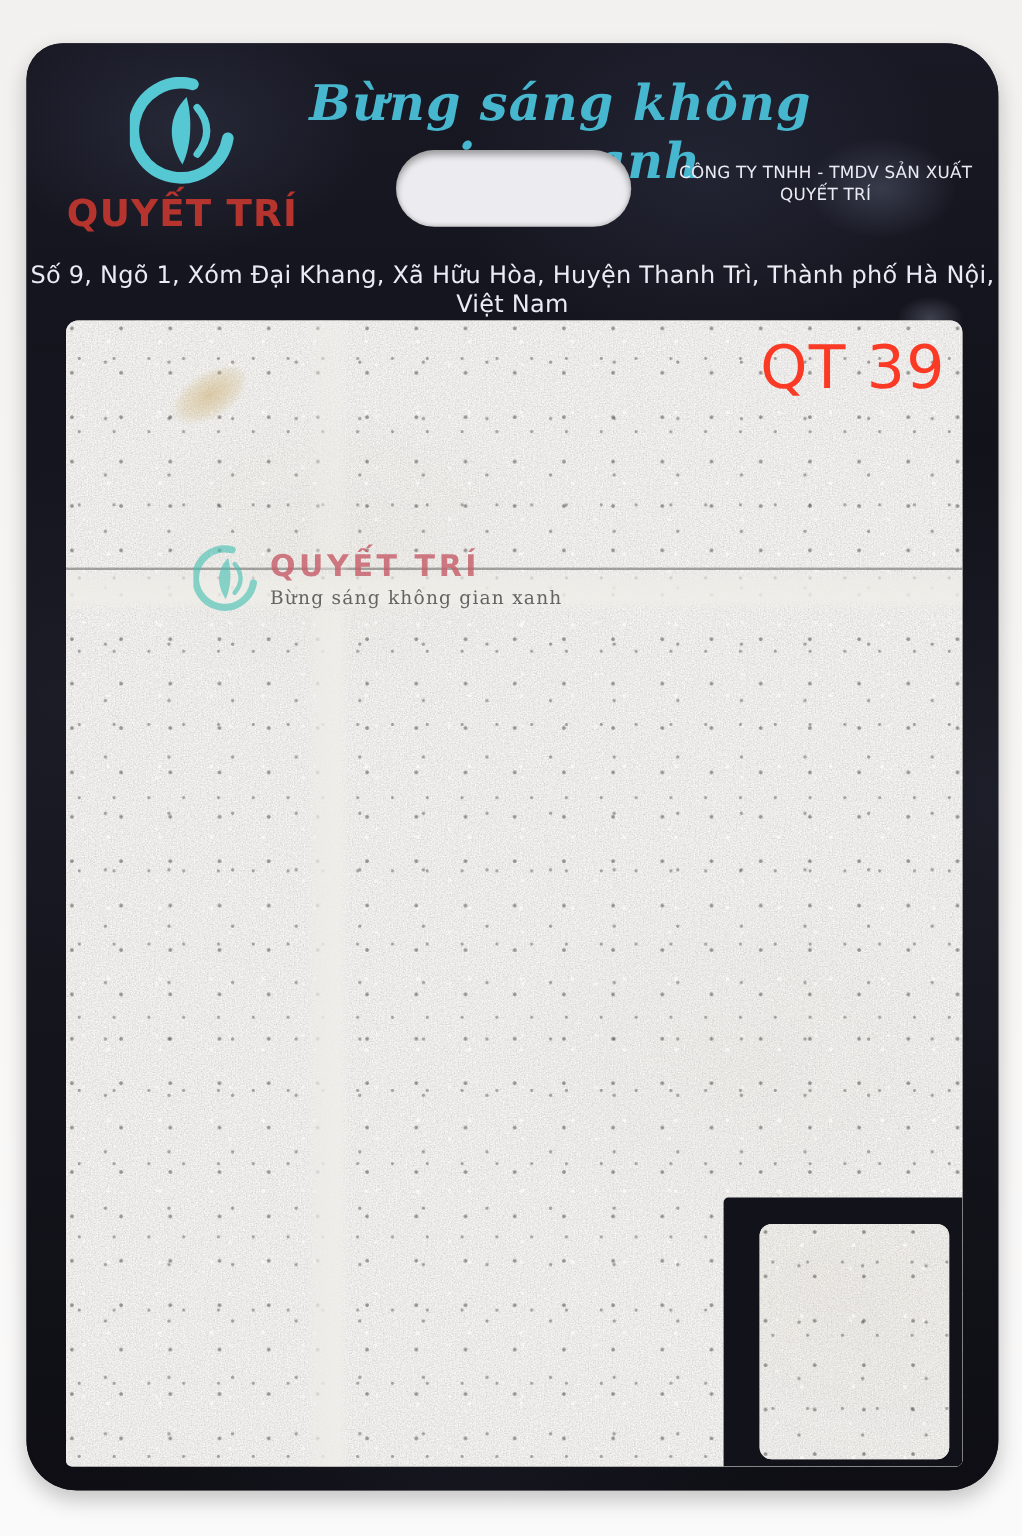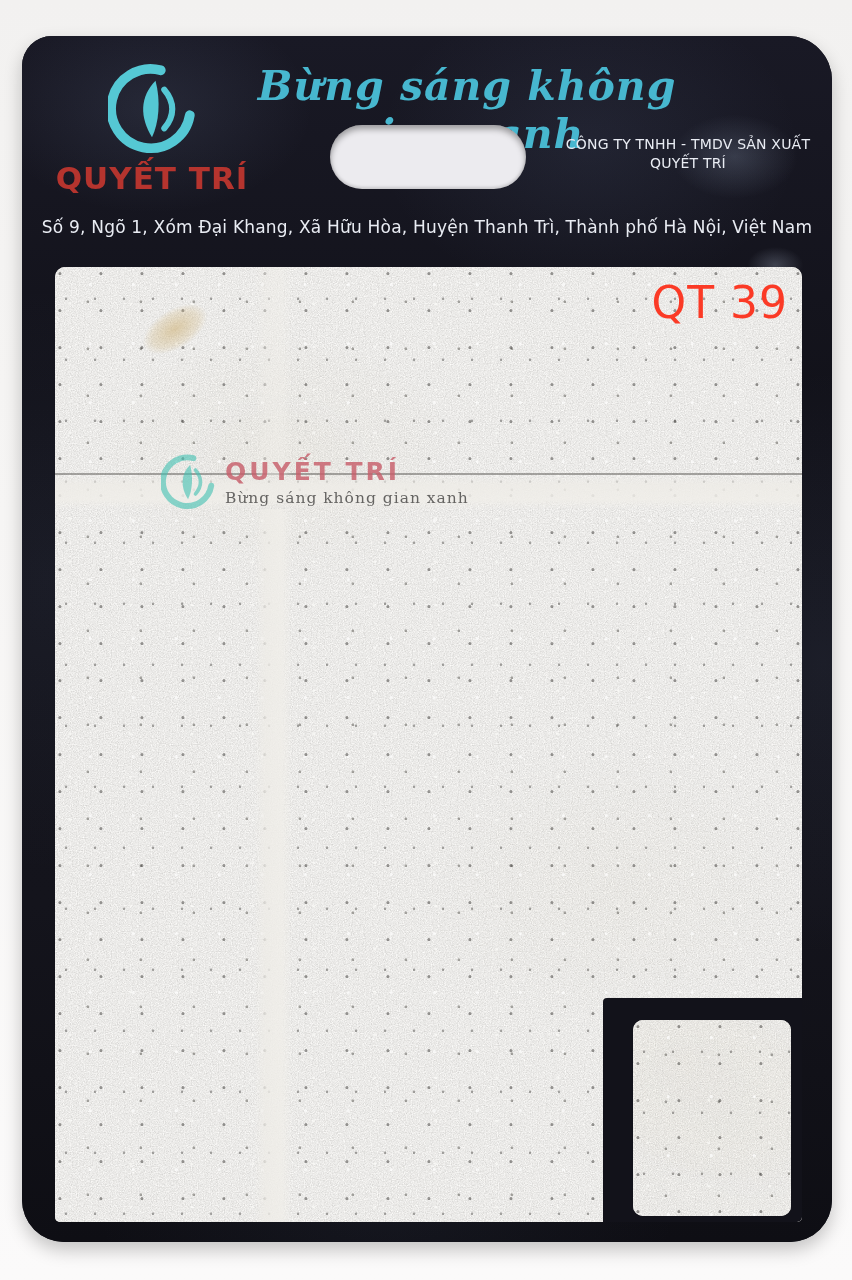--- a/index.html
+++ b/index.html
@@ -32,21 +32,21 @@
           font-family:"DejaVu Serif","Liberation Serif",serif;font-style:italic;font-weight:bold;
           font-size:41px;letter-spacing:1px;color:var(--slogan-teal,#47b7cf);}
   .handle{position:absolute;left:308px;top:89px;width:196px;height:64px;border-radius:32px;
           background:var(--handle-fill,#ecebef);
           box-shadow:inset 0 4px 6px rgba(0,0,0,.35), inset 0 -2px 3px rgba(0,0,0,.12);}
   .company-block{position:absolute;left:518px;top:99px;width:296px;text-align:center;
                  color:var(--text-white,#e9ecf3);}
   .company{font-size:14px;letter-spacing:.2px;line-height:1.35;text-align:center;}
   .phone{font-size:17px;margin-top:3px;letter-spacing:.5px;}
   .address{position:absolute;left:0;top:181px;width:100%;text-align:center;
-           font-size:17px;letter-spacing:.2px;color:var(--text-white,#e9ecf3);}
+           font-size:20px;letter-spacing:.2px;color:var(--text-white,#e9ecf3);}
   
   .panel{position:absolute;left:33px;top:231px;width:747px;height:955px;
          border-radius:10px 10px 5px 5px;overflow:hidden;background:var(--stone-base,#d6d4d0);}
   .granite{position:absolute;inset:0;background:var(--stone-base,#d6d4d0);filter:url(#granite);}
   .fleck{position:absolute;inset:0;opacity:.9;
     background-image:
       radial-gradient(circle at 12% 18%, rgba(55,53,50,.55) 0 1.1px, transparent 1.9px),
       radial-gradient(circle at 62% 74%, rgba(70,68,62,.5) 0 1px, transparent 1.7px),
       radial-gradient(circle at 38% 52%, rgba(50,48,45,.45) 0 .9px, transparent 1.6px),
       radial-gradient(circle at 82% 30%, rgba(255,255,255,.75) 0 1.1px, transparent 1.9px),
@@ -56,21 +56,21 @@
     background-size:41px 37px,53px 47px,29px 61px,43px 59px,61px 43px,100% 100%,100% 100%;}
   .stain{position:absolute;left:72px;top:36px;width:96px;height:52px;transform:rotate(-32deg);
          background:radial-gradient(closest-side, rgba(206,178,120,.6), rgba(206,178,120,.25) 55%, rgba(206,178,120,0) 75%);}
   .seam{position:absolute;left:0;top:206px;width:100%;height:2px;background:rgba(88,86,82,.5);}
   .grout-h{position:absolute;left:0;top:208px;width:100%;height:34px;
     background:linear-gradient(180deg, rgba(236,234,229,0) 0%, rgba(238,236,231,.85) 28%, rgba(240,238,233,.85) 72%, rgba(236,234,229,0) 100%);}
   .grout-v{position:absolute;left:200px;width:37px;
     background:linear-gradient(90deg, rgba(236,234,229,0) 0%, rgba(238,236,231,.85) 28%, rgba(240,238,233,.85) 72%, rgba(236,234,229,0) 100%);}
   .grout-v.upper{top:0;height:208px;opacity:.55;}
   .grout-v.lower{top:242px;bottom:0;opacity:.95;}
-  .code{position:absolute;right:14px;top:10px;font-size:44px;font-weight:500;letter-spacing:1px;
+  .code{position:absolute;right:14px;top:10px;font-size:50px;font-weight:500;letter-spacing:1px;
         color:var(--code-red,#fb3a26);}
   
   .watermark{position:absolute;left:106px;top:186px;display:flex;align-items:center;gap:10px;opacity:.82;}
   .wm-logo{width:54px;height:58px;color:var(--watermark-teal,#44c1b2);opacity:.75;}
   .wm-brand{font-size:25px;font-weight:bold;letter-spacing:3px;color:var(--watermark-red,#c75f6b);}
   .wm-slogan{font-family:"DejaVu Serif","Liberation Serif",serif;font-size:15.5px;letter-spacing:1px;
              margin-top:3px;color:var(--watermark-gray,#474645);}
   
   .notch{position:absolute;right:0;bottom:0;width:199px;height:224px;background:var(--notch-black,#12121a);
          border-top-left-radius:4px;}

